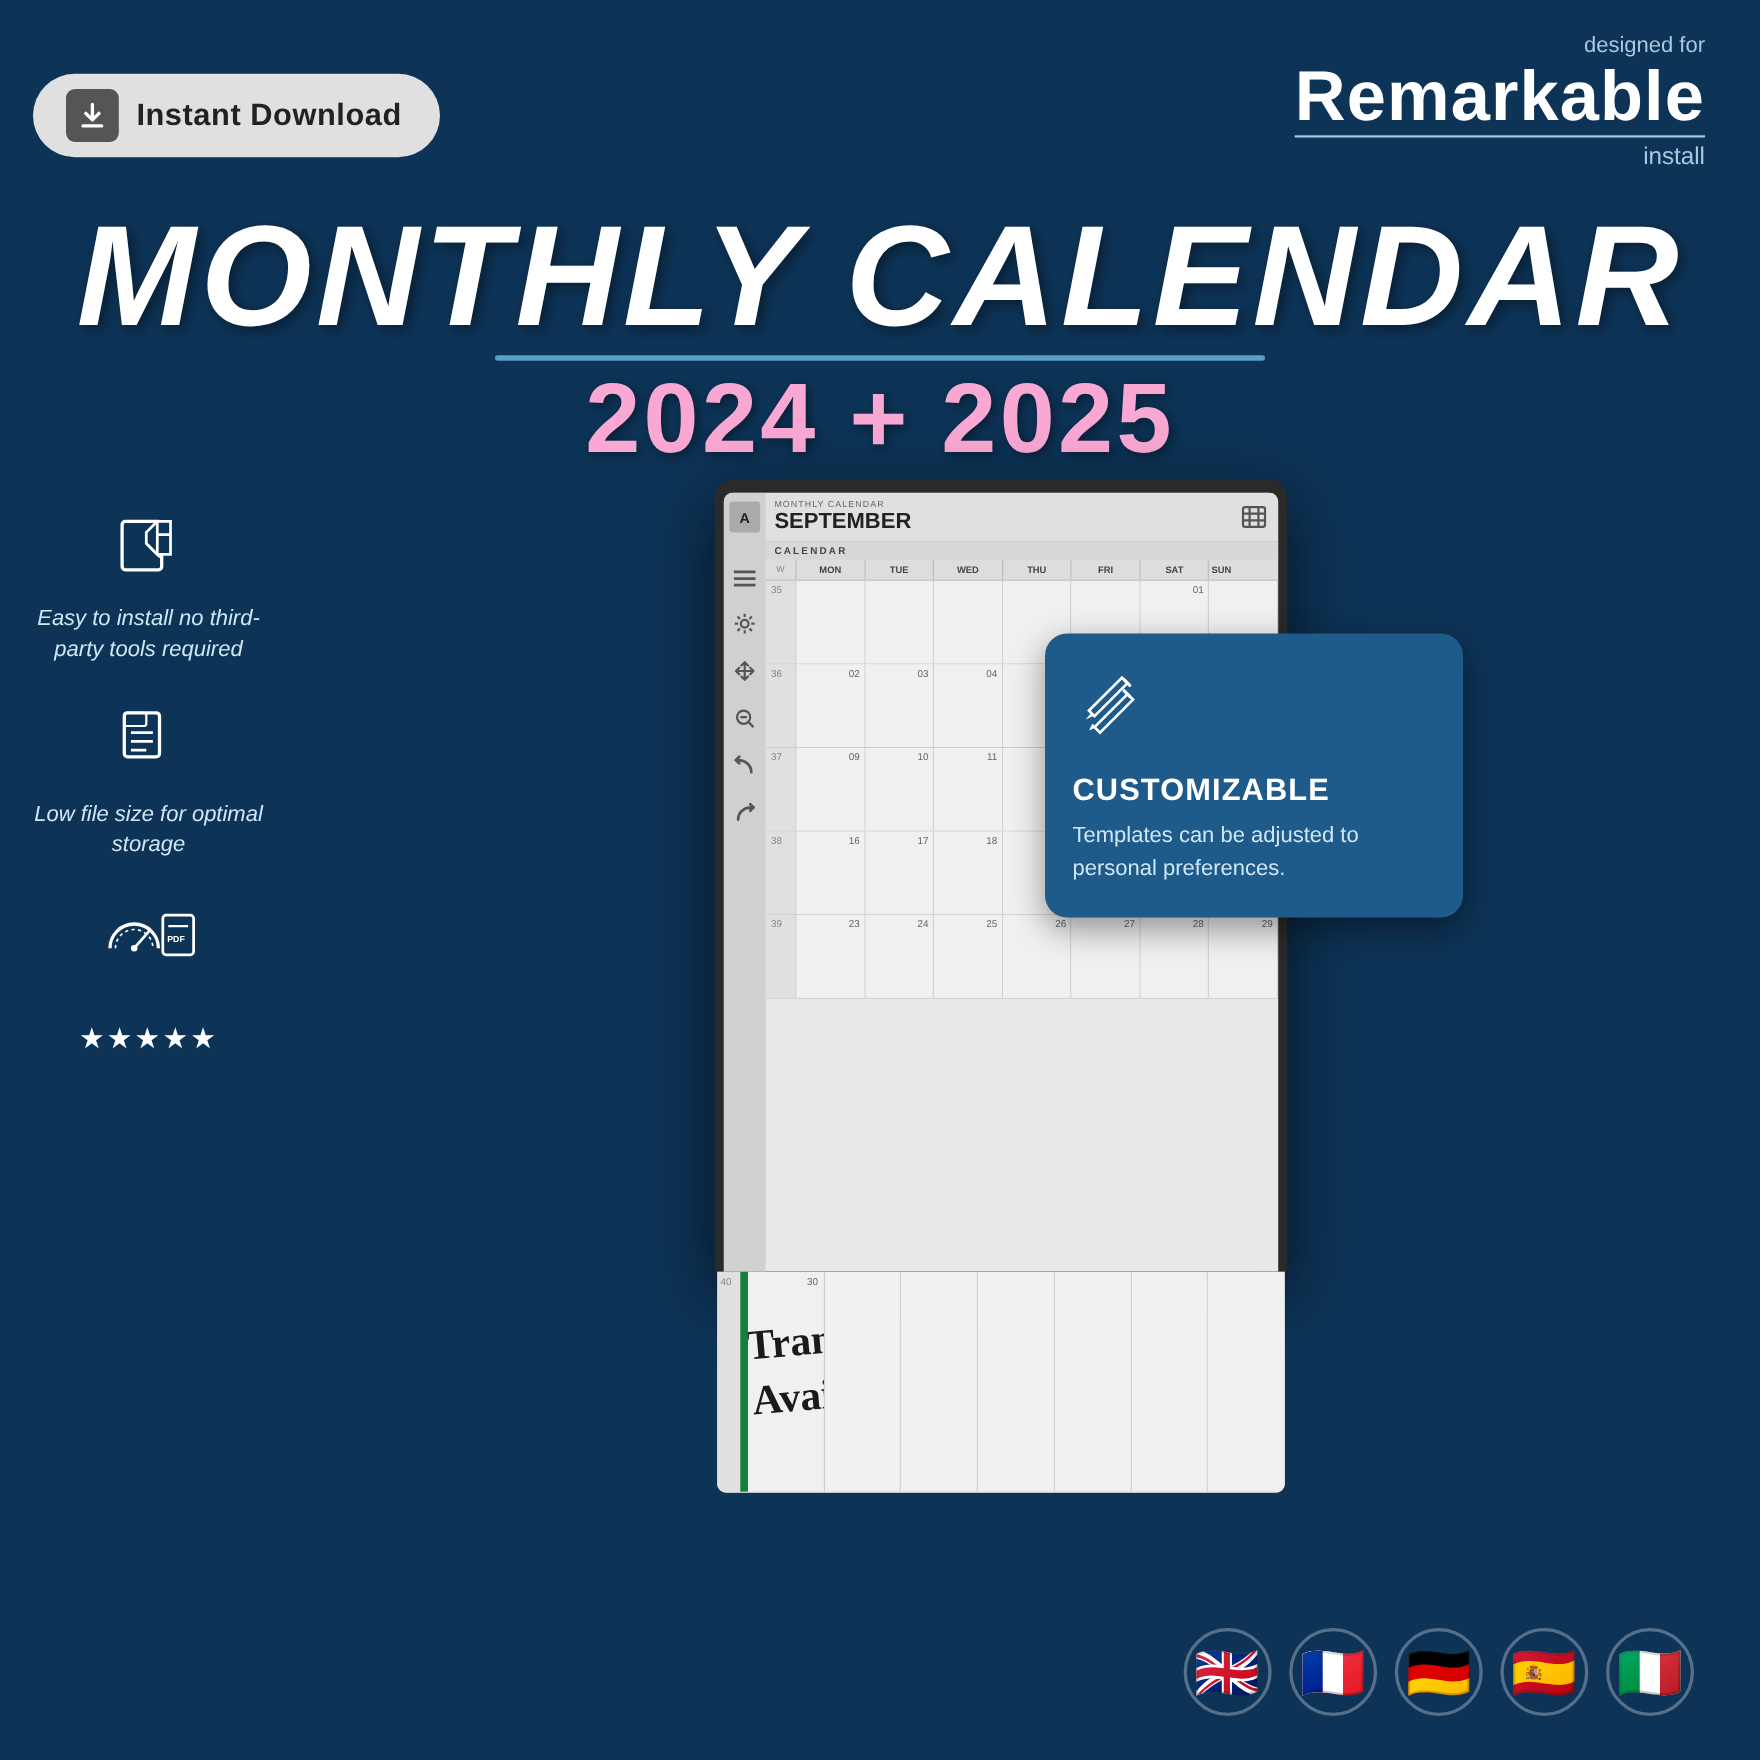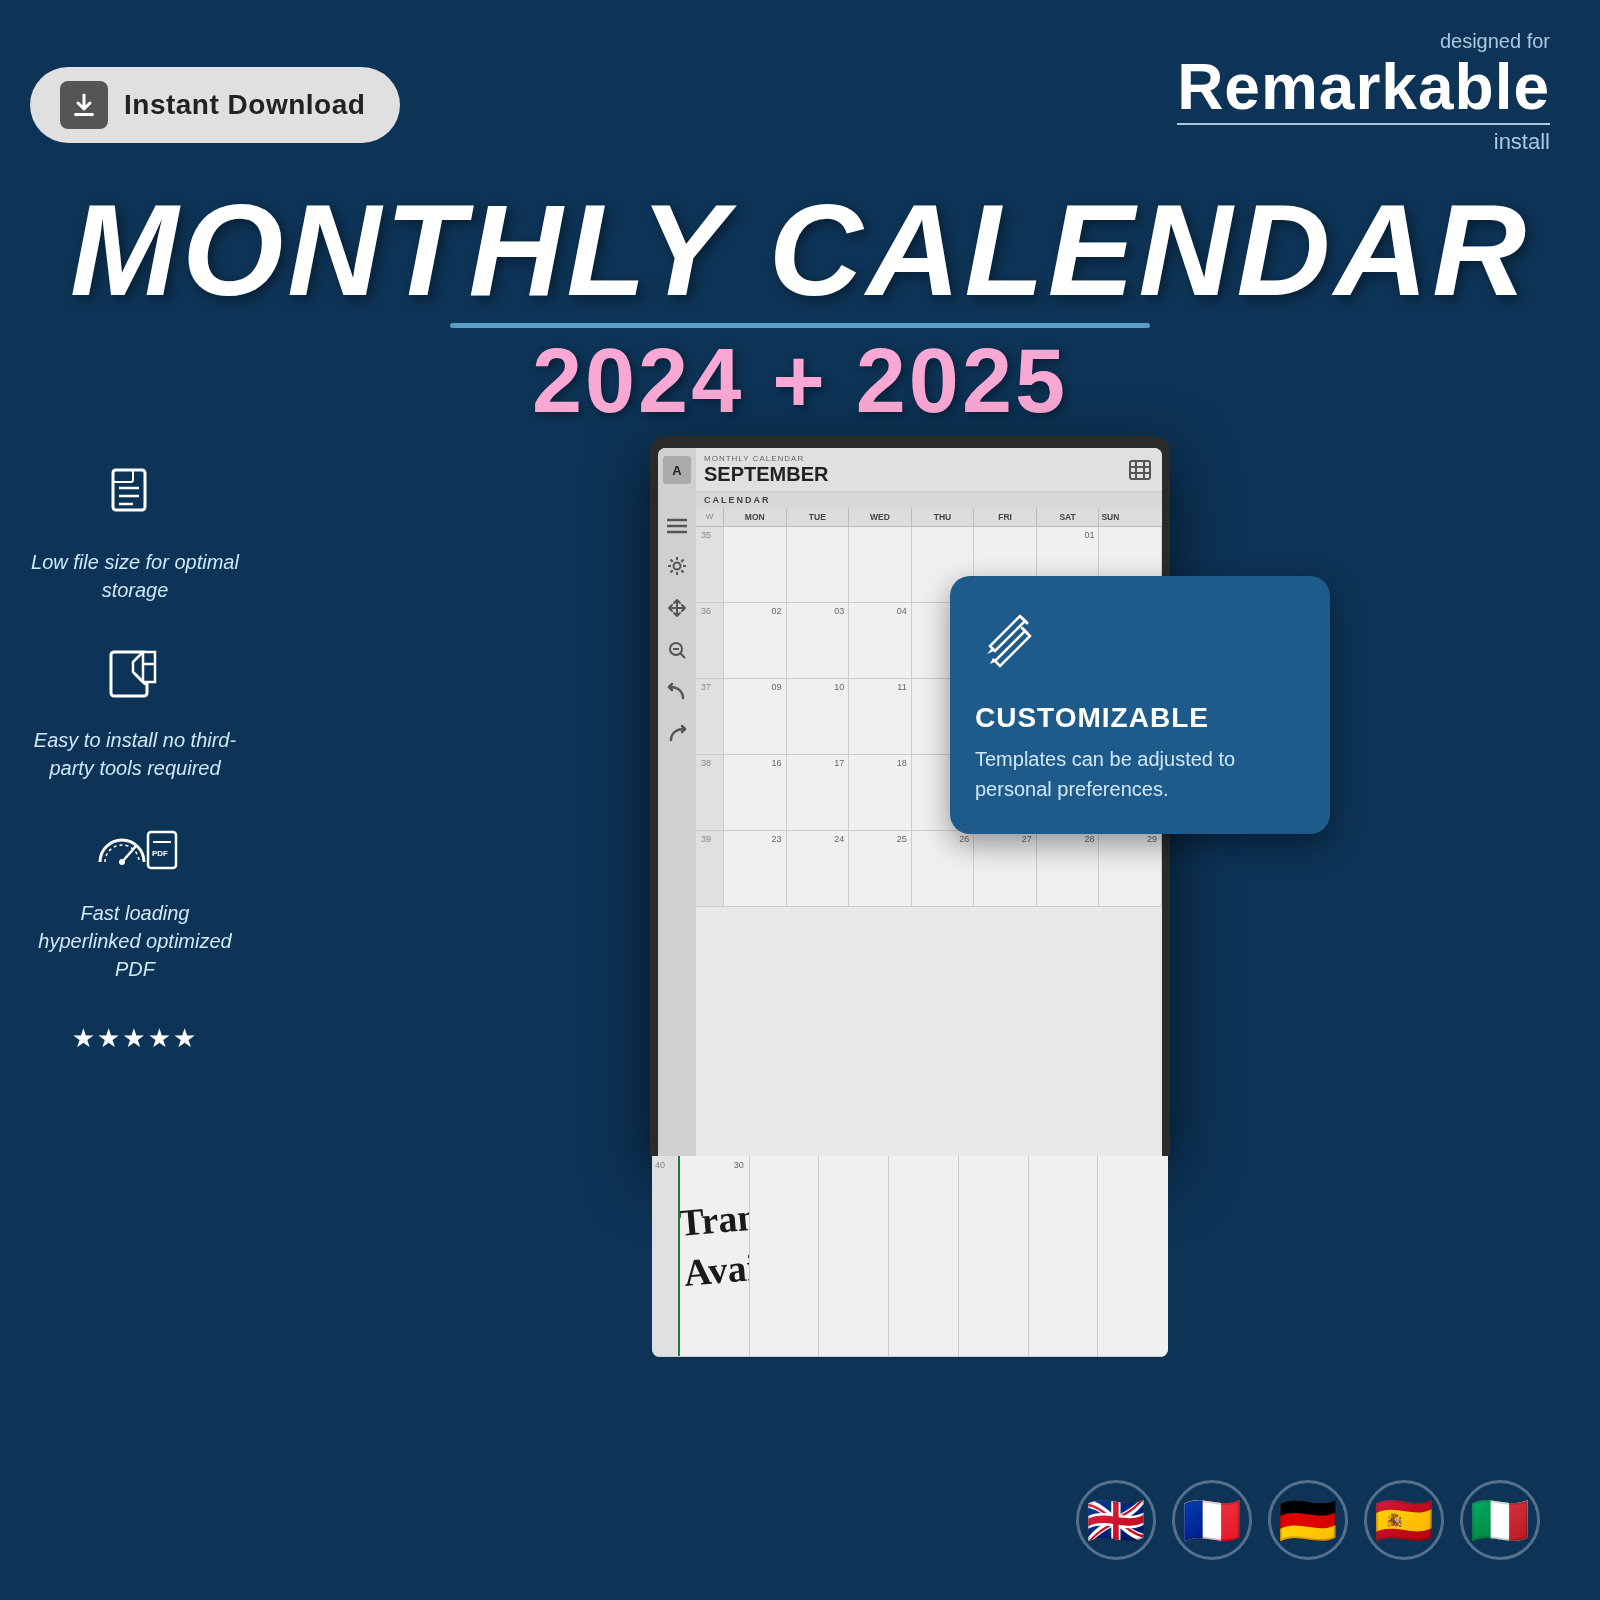--- a/index.html
+++ b/index.html
@@ -325,58 +325,57 @@
   <div class="year-title">2024 + 2025</div>
 </div>
 
 <div class="content-area">
 
   <div class="left-features">
 
     <div class="feature-item">
       <div class="feature-icon">
         <svg width="60" height="60" viewBox="0 0 60 60" fill="none">
+          <rect x="6" y="8" width="36" height="44" rx="3" stroke="white" stroke-width="3" fill="none"></rect>
+          <path d="M28 18 L38 8 L50 8 L50 38 L38 38 L28 28 Z" fill="#0d3356" stroke="white" stroke-width="2.5"></path>
+          <path d="M38 8 L38 38" stroke="white" stroke-width="2.5"></path>
+          <path d="M38 20 L50 20" stroke="white" stroke-width="2.5"></path>
+          <path d="M30 30 L40 40" stroke="white" stroke-width="2.5" stroke-linecap="round"></path>
+        </svg>
+      </div>
+      <div class="feature-text">Easy to install no third-party tools required</div>
+    </div>
+
+    <div class="feature-item">
+      <div class="feature-icon">
+        <svg width="60" height="60" viewBox="0 0 60 60" fill="none">
           <rect x="8" y="4" width="32" height="40" rx="3" stroke="white" stroke-width="3" fill="none"></rect>
           <rect x="8" y="4" width="20" height="12" rx="2" fill="none" stroke="white" stroke-width="2"></rect>
           <line x1="14" y1="22" x2="34" y2="22" stroke="white" stroke-width="2.5"></line>
           <line x1="14" y1="30" x2="34" y2="30" stroke="white" stroke-width="2.5"></line>
           <line x1="14" y1="38" x2="28" y2="38" stroke="white" stroke-width="2.5"></line>
         </svg>
       </div>
       <div class="feature-text">Low file size for optimal storage</div>
     </div>
 
     <div class="feature-item">
       <div class="feature-icon">
-        <svg width="60" height="60" viewBox="0 0 60 60" fill="none">
-          <rect x="6" y="8" width="36" height="44" rx="3" stroke="white" stroke-width="3" fill="none"></rect>
-          <path d="M28 18 L38 8 L50 8 L50 38 L38 38 L28 28 Z" fill="#0d3356" stroke="white" stroke-width="2.5"></path>
-          <path d="M38 8 L38 38" stroke="white" stroke-width="2.5"></path>
-          <path d="M38 20 L50 20" stroke="white" stroke-width="2.5"></path>
-          <path d="M30 30 L40 40" stroke="white" stroke-width="2.5" stroke-linecap="round"></path>
-        </svg>
-      </div>
-      <div class="feature-text">Easy to install no third-party tools required</div>
-    </div>
-
-    <div class="feature-item">
-      <div class="feature-icon">
         <svg width="90" height="55" viewBox="0 0 90 55" fill="none">
 
           <path d="M10 40 A22 22 0 0 1 54 40" stroke="white" stroke-width="3" fill="none"></path>
           <path d="M15 40 A17 17 0 0 1 49 40" stroke="white" stroke-width="1.5" fill="none" stroke-dasharray="3,3"></path>
           <circle cx="32" cy="40" r="3" fill="white"></circle>
           <line x1="32" y1="40" x2="46" y2="24" stroke="white" stroke-width="2.5" stroke-linecap="round"></line>
 
           <rect x="58" y="10" width="28" height="36" rx="3" stroke="white" stroke-width="2.5" fill="none"></rect>
           <line x1="63" y1="20" x2="81" y2="20" stroke="white" stroke-width="2"></line>
           <text x="62" y="34" font-size="8" fill="white" font-weight="bold">PDF</text>
         </svg>
       </div>
-      <div class="feature-text">Fast loading hyperlinked optimized PDF</div>
     </div>
 
     <div class="feature-item">
       <div class="stars">★★★★★</div>
     </div>
 
   </div>
 
   <div class="device-mockup">
     <div class="tablet-wrapper">
@@ -562,21 +561,21 @@
                 </div>
             </div>
           </div>
 
         </div>
       </div>
 
       <div class="tablet-bottom-ext">
 
         <div class="cal-row" style="position:relative;">
-          <div style="background:#e0e0e0; font-size:9px; color:#888; display:flex; align-items:flex-start; padding:4px 3px; border-right:2px solid #15803d; height:200px;">40</div>
+          <div style="background:#e0e0e0; font-size:9px; color:#888; display:flex; align-items:flex-start; padding:4px 3px; border-right:7px solid #15803d; height:200px;">40</div>
           <div style="background:#f0f0f0; border-right:1px solid #ccc; height:200px; position:relative; overflow:hidden;">
             <span style="position:absolute; top:4px; right:5px; font-size:9px; color:#666;">30</span>
 
             <div style="position:absolute; top:20px; left:-10px; width:500px; z-index:5;">
               <svg width="480" height="160" viewBox="0 0 480 160">
 
                 <path d="M220 60 C250 40 290 50 310 80 L325 95 M310 80 L330 75 M310 80 L305 100" stroke="#1a1a1a" stroke-width="4" fill="none" stroke-linecap="round" stroke-linejoin="round"></path>
                 <text x="10" y="60" font-family="'Comic Sans MS', cursive" font-size="38" font-weight="900" fill="#1a1a1a" transform="rotate(-5, 10, 60)">Translations</text>
                 <text x="15" y="110" font-family="'Comic Sans MS', cursive" font-size="38" font-weight="900" fill="#1a1a1a" transform="rotate(-5, 15, 110)">Available!</text>
               </svg>

